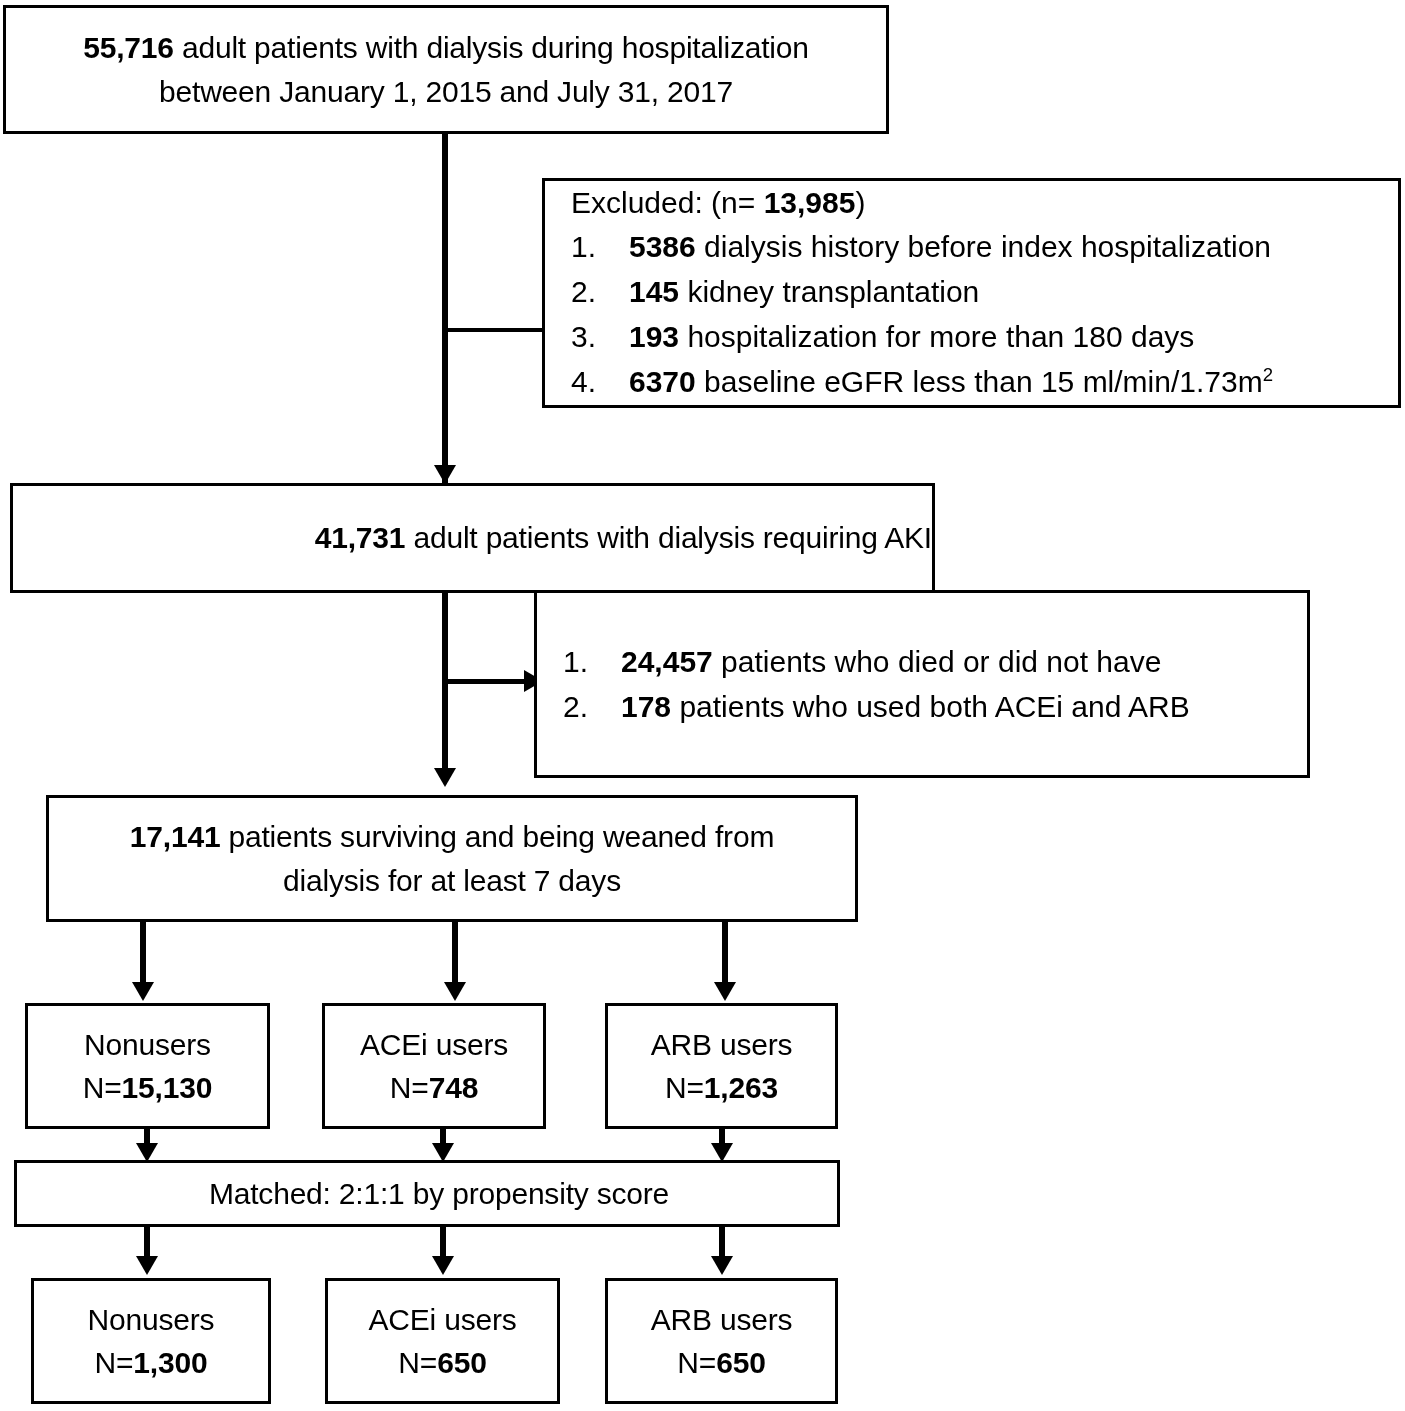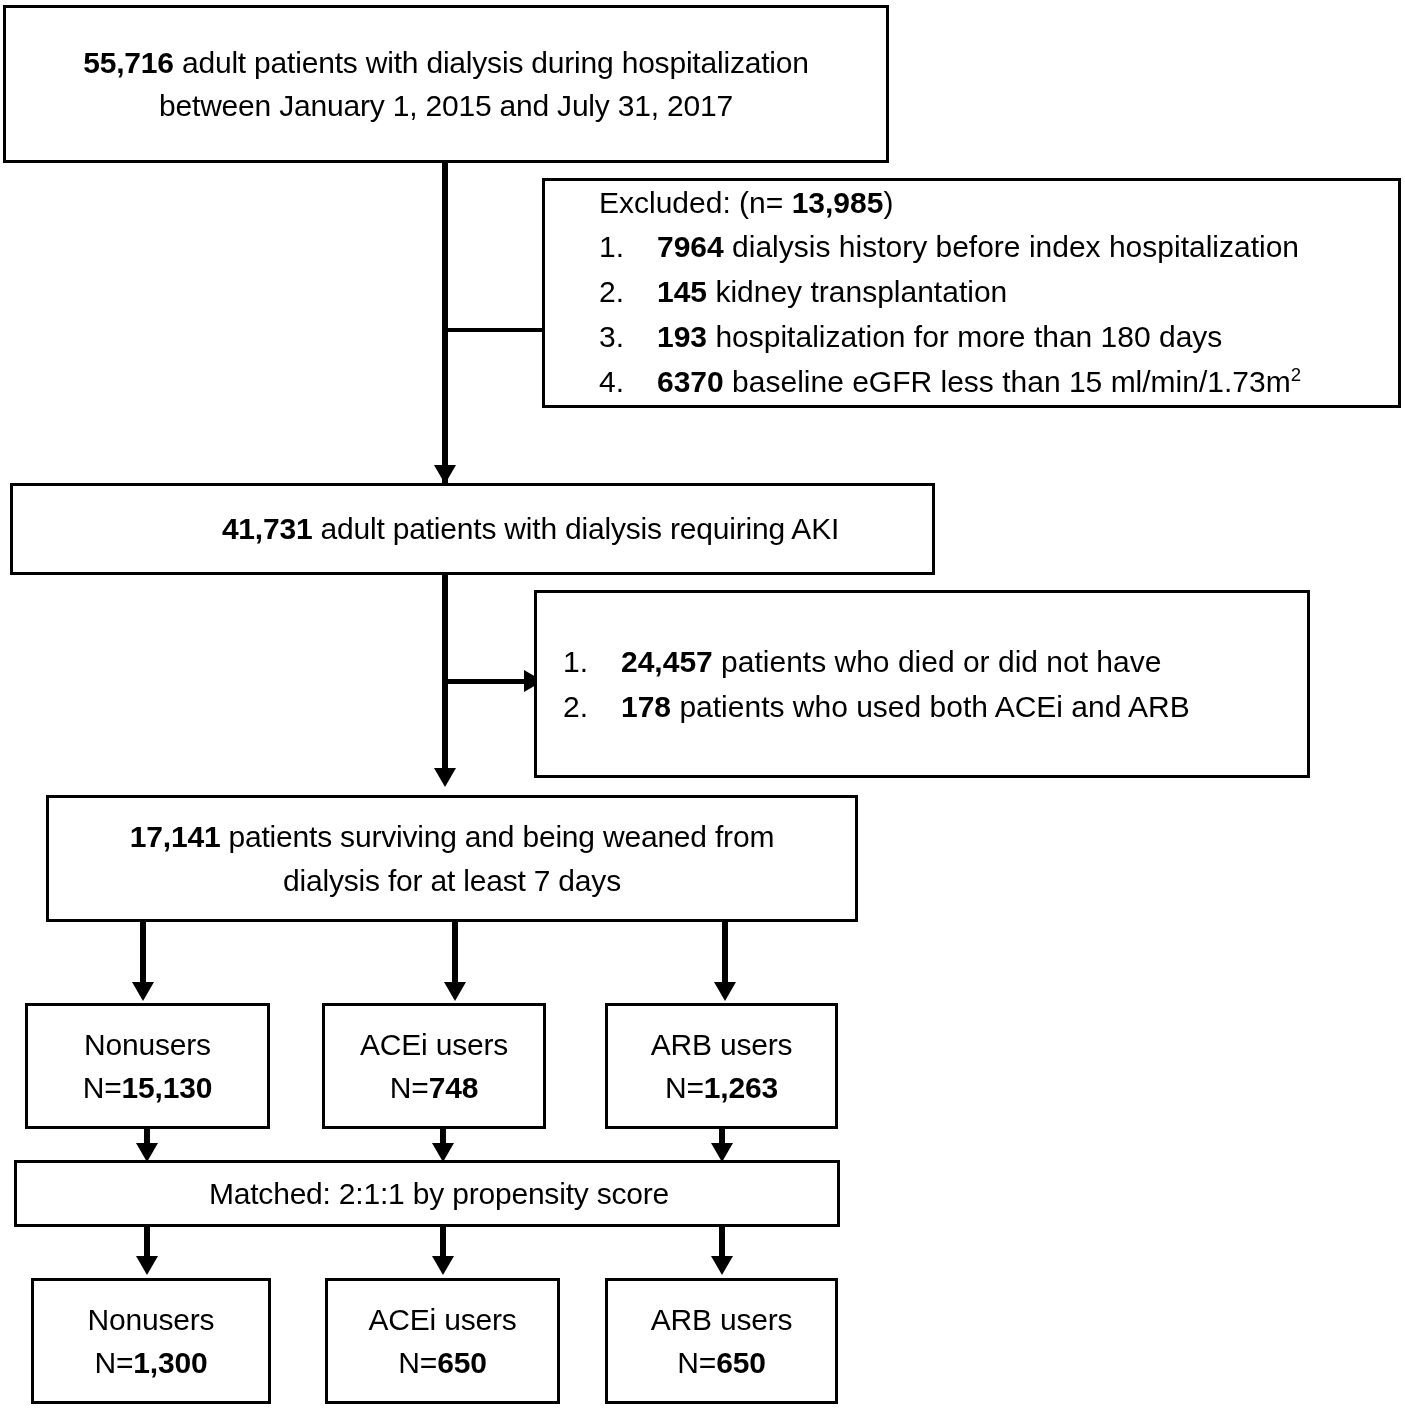--- a/index.html
+++ b/index.html
@@ -88,55 +88,55 @@
     border-bottom: 11px solid transparent;
     border-left: 19px solid #000000;
     z-index: 2;
   }
 </style>
 </head>
 <body>
 
 <div id="canvas">
 
-  <div class="box box-center" style="left:3px; top:5px; width:886px; height:158px;">
+  <div class="box box-center" style="left:3px; top:5px; width:886px; height:129px;">
     <div class="line">
       <span class="num">55,716</span><span> adult patients with dialysis during hospitalization</span>
     </div>
     <div class="line">between January 1, 2015 and July 31, 2017</div>
   </div>
 
   <div class="vline" style="left:442px; top:134px; width:6px; height:350px;"></div>
   <div class="arrow-down" style="left:434px; top:465px;"></div>
 
   <div class="hline" style="left:445px; top:328px; width:100px; height:4px;"></div>
 
-  <div class="box" style="left:542px; top:178px; width:859px; height:230px;padding-left:28px;">
+  <div class="box" style="left:542px; top:178px; width:859px; height:230px;">
     <div class="excl-title">
       <span>Excluded: (n= </span><span class="num">13,985</span><span>)</span>
     </div>
     <div class="excl-item">
       <span class="excl-idx">1.</span>
-      <span class="excl-txt"><span class="num">7964</span><span> dialysis history before index hospitalization</span></span>
+      <span class="excl-txt"><span class="num">5386</span><span> dialysis history before index hospitalization</span></span>
     </div>
     <div class="excl-item">
       <span class="excl-idx">2.</span>
       <span class="excl-txt"><span class="num">145</span><span> kidney transplantation</span></span>
     </div>
     <div class="excl-item">
       <span class="excl-idx">3.</span>
       <span class="excl-txt"><span class="num">193</span><span> hospitalization for more than 180 days</span></span>
     </div>
     <div class="excl-item">
       <span class="excl-idx">4.</span>
       <span class="excl-txt"><span class="num">6370</span><span> baseline eGFR less than 15 ml/min/1.73m</span><sup>2</sup></span>
     </div>
   </div>
 
-  <div class="box" style="left:10px; top:483px; width:925px; height:92px; align-items:center;">
+  <div class="box" style="left:10px; top:483px; width:925px; height:110px; align-items:flex-end;">
     <div class="line" style="padding-left:116px;">
       <span class="num">41,731</span><span> adult patients with dialysis requiring AKI</span>
     </div>
   </div>
 
   <div class="vline" style="left:442px; top:575px; width:6px; height:200px;"></div>
   <div class="arrow-down" style="left:434px; top:768px;"></div>
 
   <div class="hline" style="left:445px; top:679px; width:82px; height:5px;"></div>
   <div class="arrow-right" style="left:524px; top:670px;"></div>

